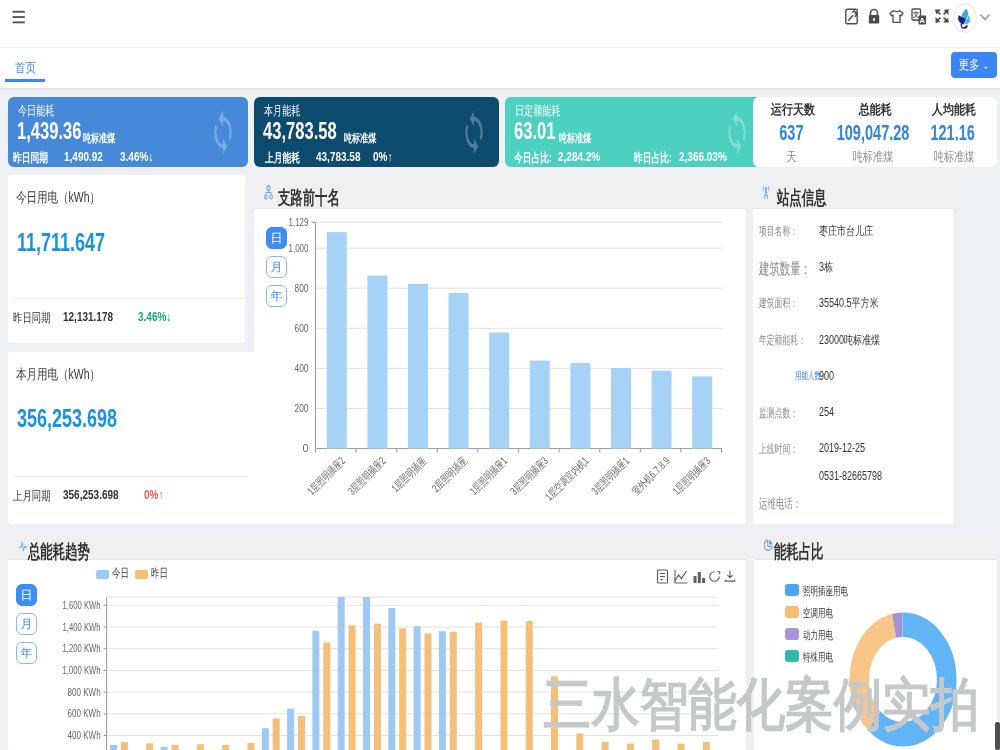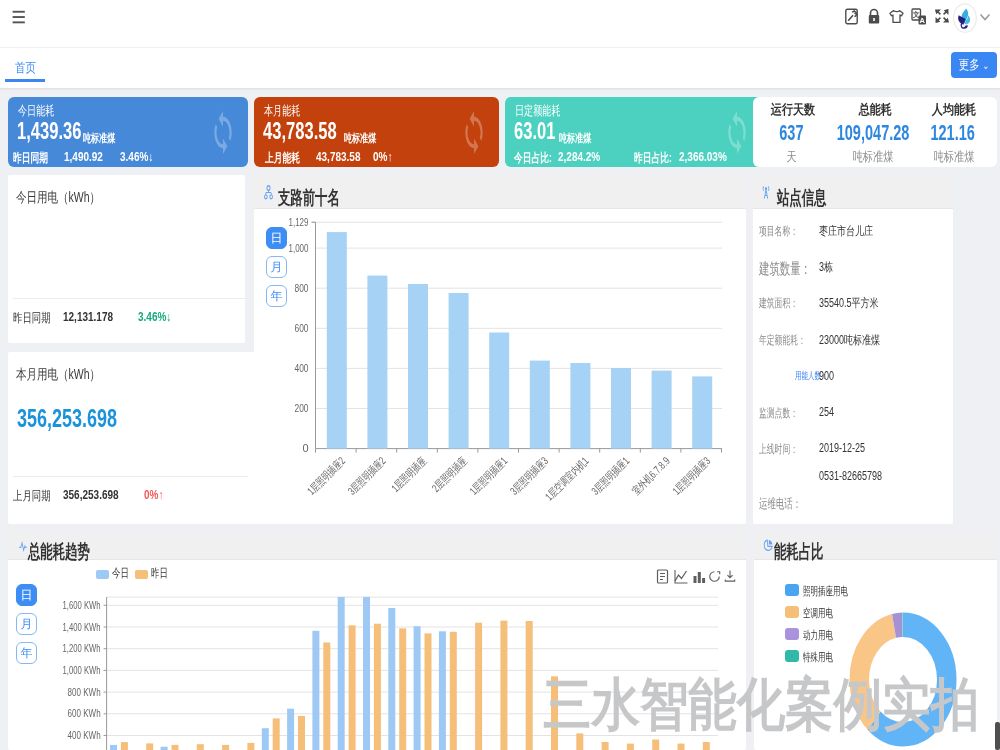--- a/index.html
+++ b/index.html
@@ -7,21 +7,21 @@
 body { position:relative; background:#eef0f3; }
 .abs { position:absolute; }
 .nav { left:0; top:0; width:1000px; height:48px; background:#fff; border-bottom:1px solid #f0f0f0; }
 .tabs { left:0; top:48px; width:1000px; height:41px; background:#fff; border-bottom:1px solid #e2e2e2; box-shadow:0 1px 2px rgba(0,0,0,0.04); }
 .tabtxt { left:15px; top:59px; font-size:13px; color:#3d8df5; }
 .tabline { left:5px; top:79px; width:40px; height:3px; background:#3a87f3; }
 .morebtn { left:951px; top:52px; width:46px; height:26px; background:#3a87f3; border-radius:4px; color:#fff; font-size:13px; text-align:center; line-height:26px; }
 .morebtn span.t { display:inline-block; transform:scaleX(0.8); }
 .card { border-radius:6px; top:97px; height:70px; color:#fff; overflow:hidden; }
 .c1 { left:8px; width:240px; background:#4689d8; }
-.c2 { left:254px; width:245px; background:#c2410c;text-decoration:underline; }
+.c2 { left:254px; width:245px; background:#0c4a6e;text-decoration:underline; }
 .c3 { left:505px; width:257px; background:#4cd0c0; }
 .c4 { left:753px; top:97px; width:244px; height:70px; background:#fff; border-radius:6px; }
 .ct { position:absolute; left:10px; top:5px; font-size:13px; }
 .cnum { position:absolute; left:9px; top:21px; font-size:23px; font-weight:bold; white-space:nowrap; }
 .cunit { font-size:11.5px; font-weight:bold; }
 
 .panel { background:#fff; border-radius:2px; }
 .phead { position:absolute; left:0; top:0; width:100%; background:#f0f0f0; border-bottom:1px solid #e6e6e6; }
 .ptitle { position:absolute; left:24px; font-size:19px; font-weight:bold; color:#333; }
 .statcol { position:absolute; top:0; text-align:center; width:120px; }
@@ -138,20 +138,21 @@
 <div class="abs s4u" style="left:731px;"><span class="sqc" style="transform:scaleX(0.78)">天</span></div>
 <div class="abs s4t" style="left:815px;"><span class="sqc82">总能耗</span></div>
 <div class="abs s4v" style="left:813px;"><span class="nxc">109,047.28</span></div>
 <div class="abs s4u" style="left:813px;"><span class="sqc" style="transform:scaleX(0.78)">吨标准煤</span></div>
 <div class="abs s4t" style="left:894px;"><span class="sqc82">人均能耗</span></div>
 <div class="abs s4v" style="left:893px;"><span class="nxc">121.16</span></div>
 <div class="abs s4u" style="left:894px;"><span class="sqc" style="transform:scaleX(0.78)">吨标准煤</span></div>
 
 <div class="abs panel" style="left:8px;top:175px;width:237px;height:168px;">
   <div style="position:absolute;left:8px;top:14px;font-size:14px;color:#3a3a3a;"><span class="sq75">今日用电（kWh）</span></div>
+  <div style="position:absolute;left:9px;top:53px;font-size:25px;font-weight:bold;color:#1b93dc;"><span class="nl">11,711.647</span></div>
   <div style="position:absolute;left:5px;top:123px;width:235px;height:1px;background:#ececec;"></div>
   <div style="position:absolute;left:5px;top:135px;font-size:12.5px;color:#333;"><span class="sq75">昨日同期</span></div>
   <div style="position:absolute;left:55px;top:135px;font-size:12.5px;color:#333;font-weight:bold;"><b class="nx">12,131.178</b></div>
   <div style="position:absolute;left:130px;top:135px;font-size:12.5px;"><b class="nx" style="color:#18a97e">3.46%↓</b></div>
 </div>
 <div class="abs panel" style="left:8px;top:352px;width:263px;height:172px;">
   <div style="position:absolute;left:8px;top:14px;font-size:14px;color:#3a3a3a;"><span class="sq75">本月用电（kWh）</span></div>
   <div style="position:absolute;left:9px;top:52px;font-size:25px;font-weight:bold;color:#1b93dc;"><span class="nl">356,253.698</span></div>
   <div style="position:absolute;left:5px;top:124px;width:235px;height:1px;background:#ececec;"></div>
   <div style="position:absolute;left:5px;top:136px;font-size:12.5px;color:#333;"><span class="sq75">上月同期</span></div>

